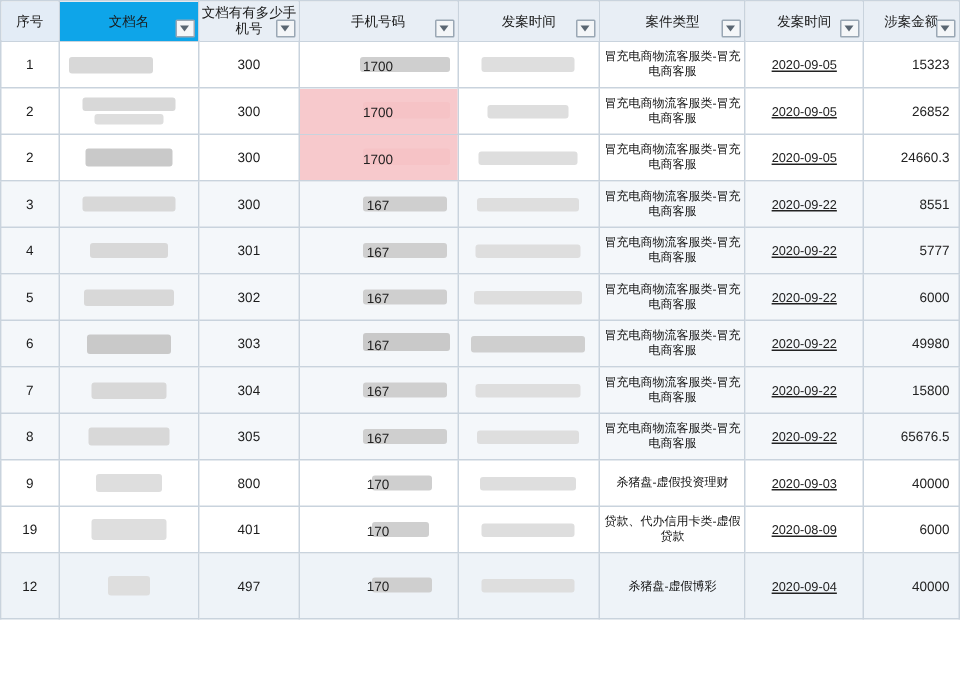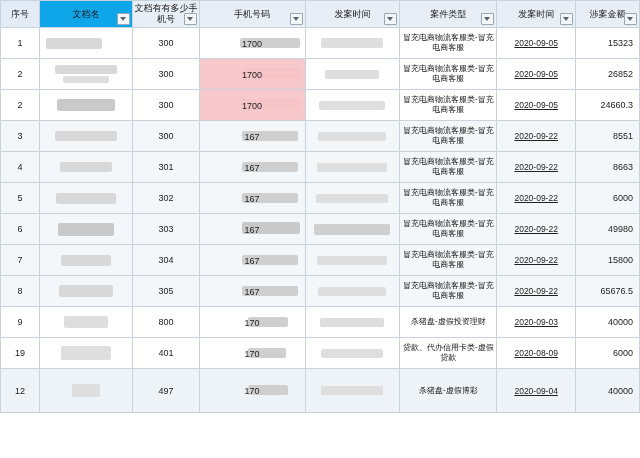--- a/index.html
+++ b/index.html
@@ -173,21 +173,21 @@
       <td>
           <span class="blob g1" style="width:52px;height:10px"></span>
         </td>
       <td class="num">301</td>
       <td class="phonecell"><span class="phonetxt">167</span><span class="blob g2" style="width:56px;height:10px;margin-top:-11px;margin-left:42px"></span></td>
       <td>
           <span class="blob g3" style="width:70px;height:9px"></span>
         </td>
       <td class="type">冒充电商物流客服类-冒充电商客服</td>
       <td class="date">2020-09-22</td>
-      <td class="amt">8663</td>
+      <td class="amt">5777</td>
     </tr>
 
     <tr class="rowshade">
       <td class="num">5</td>
       <td>
           <span class="blob g1" style="width:60px;height:11px"></span>
         </td>
       <td class="num">302</td>
       <td class="phonecell"><span class="phonetxt">167</span><span class="blob g2" style="width:56px;height:10px;margin-top:-11px;margin-left:42px"></span></td>
       <td>

